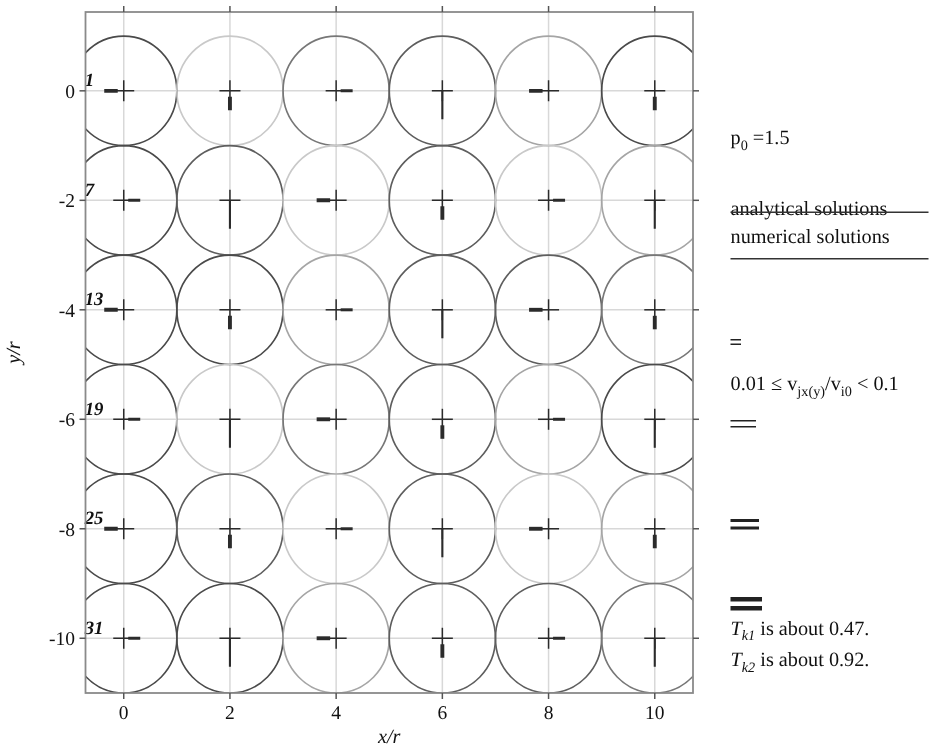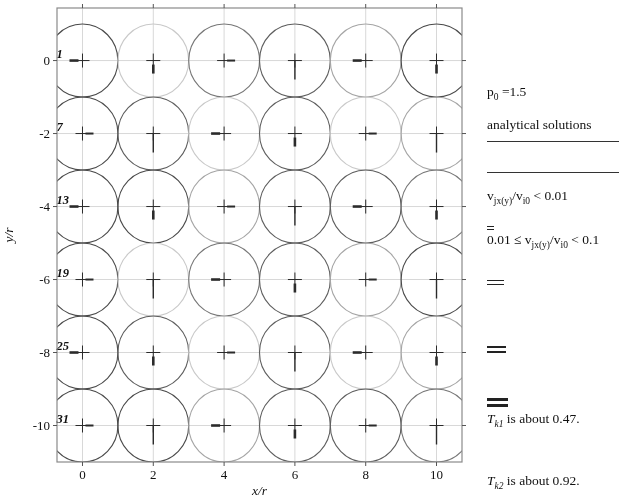--- a/index.html
+++ b/index.html
@@ -244,41 +244,39 @@
       <text x="259.5" y="495" font-family="Liberation Serif, serif" font-size="13.5" font-style="italic" text-anchor="middle" fill="#111">x/r</text>
       <text transform="translate(13,235) rotate(-90)" font-family="Liberation Serif, serif" font-size="13.5" font-style="italic" text-anchor="middle" fill="#111">y/r</text>
     </svg>
 
   <div class="legend">
 
     <div class="li" style="top:84px">
       <span>p</span><sub>0</sub><span> =1.5</span>
     </div>
 
-    <div class="li" style="top:117px">analytical solutions</div>
+    <div class="li" style="top:131px">analytical solutions</div>
     <div class="rule" style="top:141px"></div>
 
+    <div class="li" style="top:150px">numerical solutions</div>
     <div class="rule" style="top:172px"></div>
 
-    <div class="li" style="top:188px">
-      <span>v</span><sub>jx(y)</sub><span>/v</span><sub>i0</sub><span> &lt; 0.01</span>
-    </div>
     <div class="li" style="top:219px"><span class="dbl d1"></span></div>
 
-    <div class="li" style="top:232px">
+    <div class="li" style="top:248px">
       <span>0.01 ≤ v</span><sub>jx(y)</sub><span>/v</span><sub>i0</sub><span> &lt; 0.1</span>
     </div>
     <div class="li" style="top:274px"><span class="dbl d2"></span></div>
 
     <div class="li" style="top:341px"><span class="dbl d3"></span></div>
 
     <div class="li" style="top:394px"><span class="dbl d4"></span></div>
 
     <div class="li tk" style="top:411px">
       <span>T</span><sub>k1</sub><span class="rest"> is about 0.47.</span>
     </div>
 
-    <div class="li tk" style="top:473px">
+    <div class="li tk" style="top:432px">
       <span>T</span><sub>k2</sub><span class="rest"> is about 0.92.</span>
     </div>
 
   </div>
 </div>
 
 </body></html>

